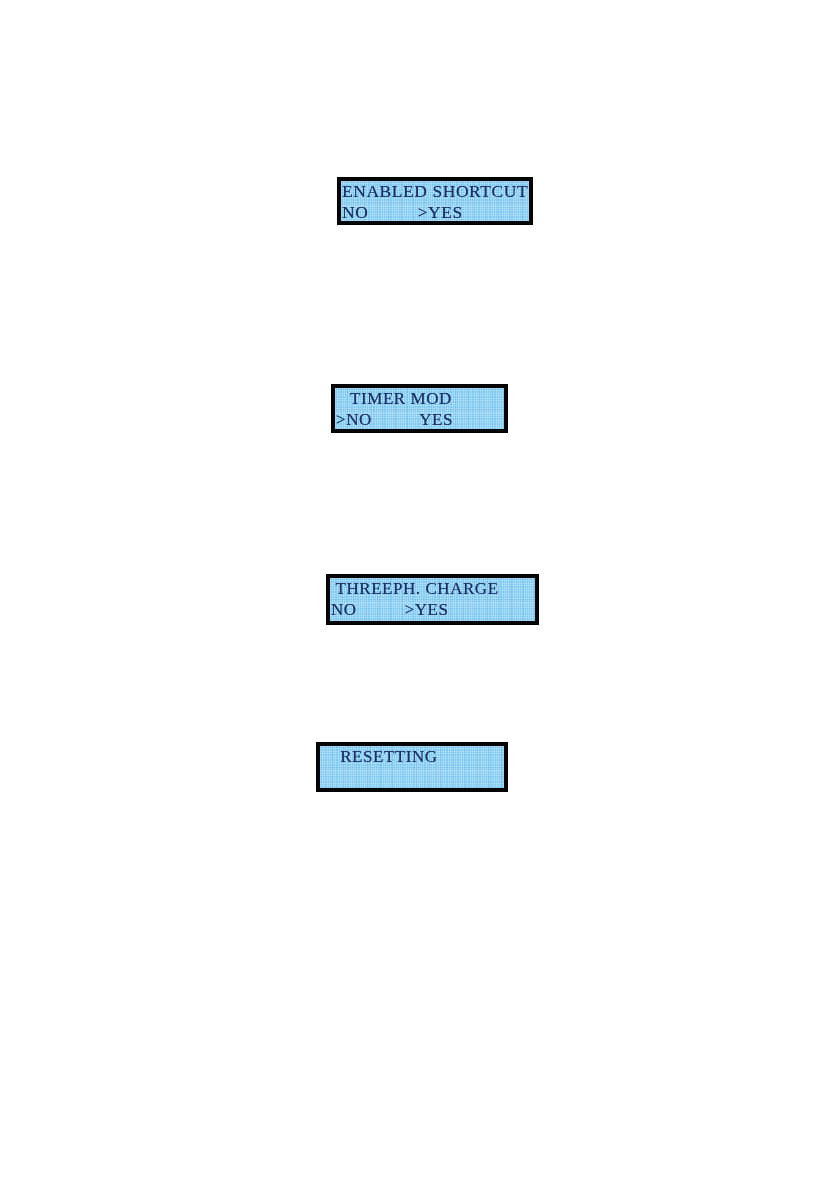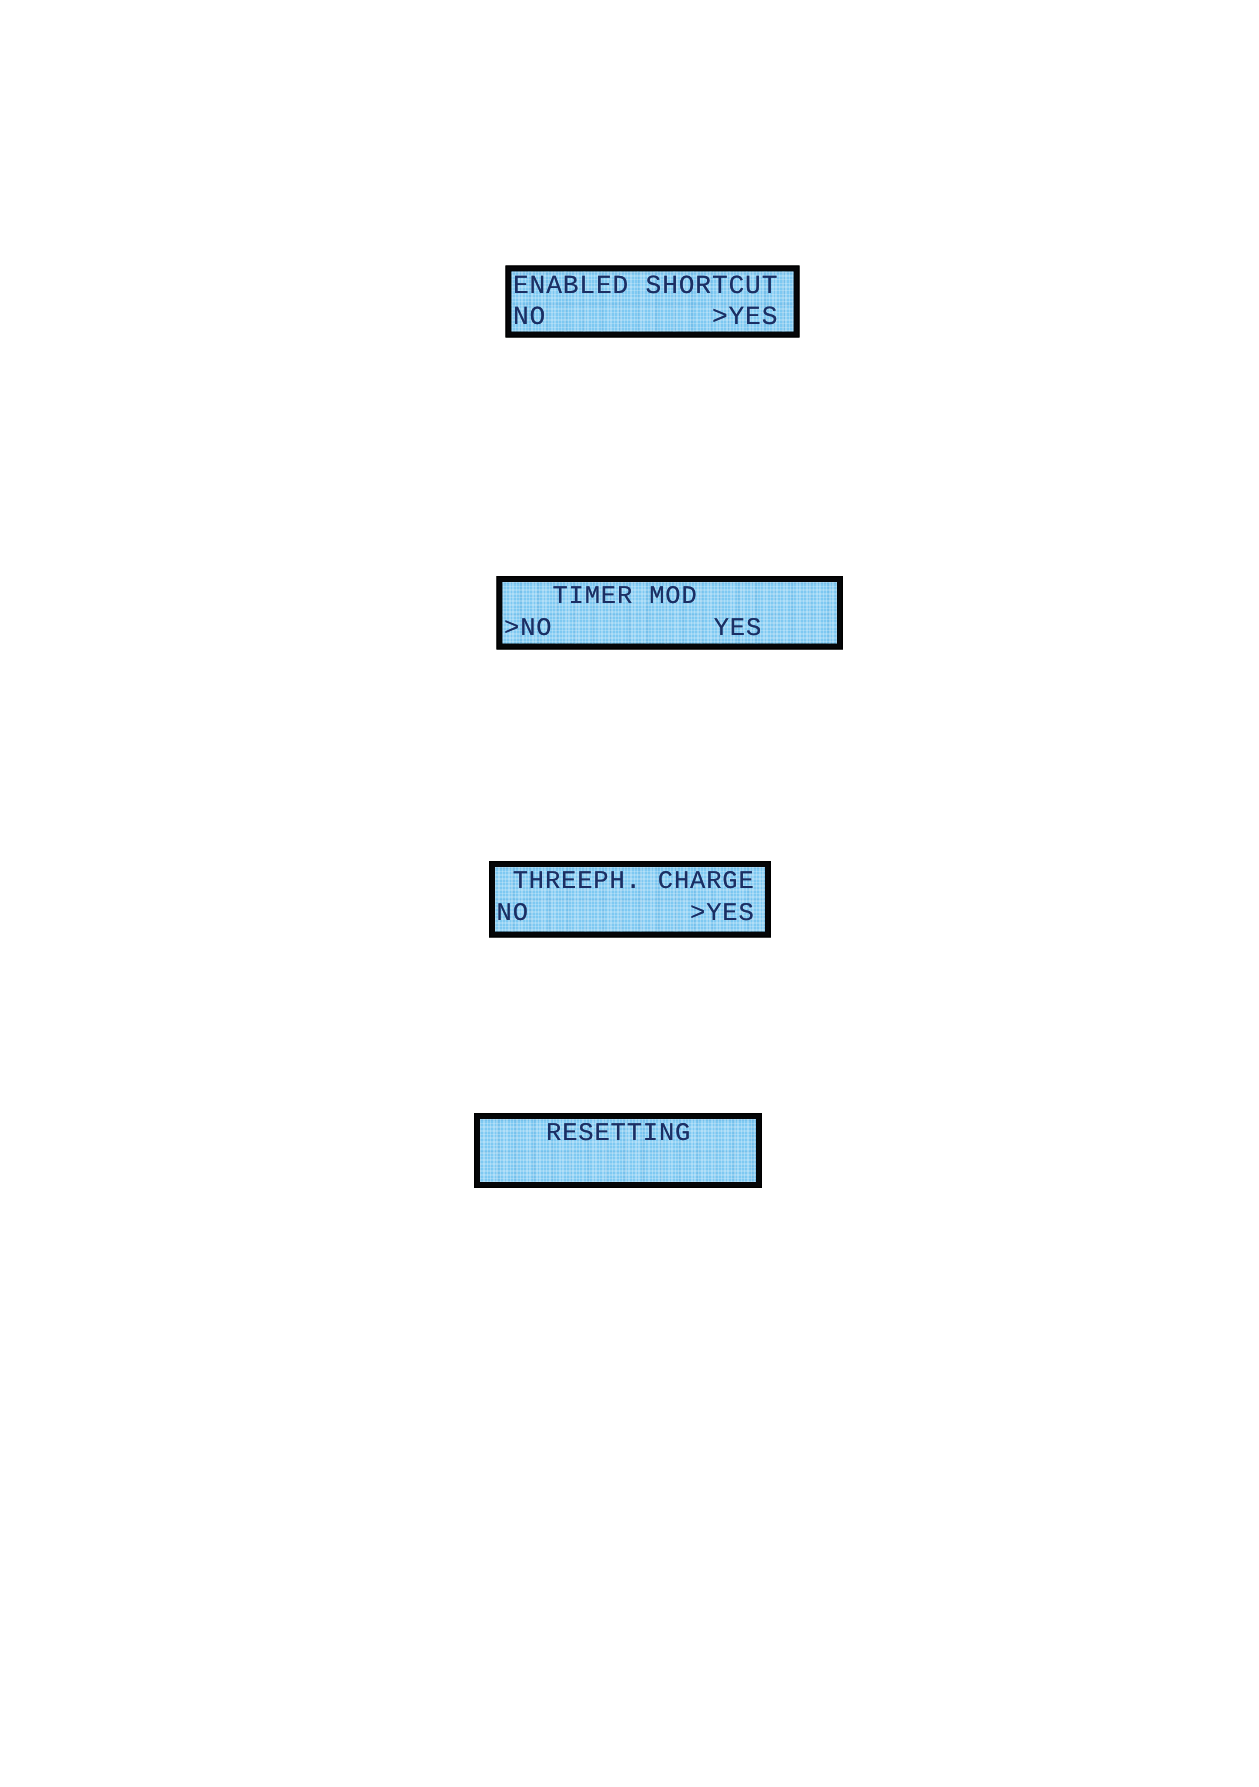--- a/index.html
+++ b/index.html
@@ -93,34 +93,34 @@
     position: relative;
     z-index: 3;
     padding: 0;
     margin: 0;
   }
 
   .lcd-line {
     display: block;
     white-space: pre;
     color: #1b2e63;
-    font-family: Liberation Mono, monospace;
+    font-family: Liberation Serif, serif;
     font-size: 17px;
     line-height: 21.2px;
     letter-spacing: 0.55px;
     margin: 0;
     padding-left: 1px;
     text-shadow: 0 0 0.4px rgba(27,46,99,0.65);
     font-weight: 500;
   }
 
   
   #lcd-enabled-shortcut { left: 337px; top: 177px; width: 196px; height: 48px; }
-  #lcd-timer-mod        { left: 331px; top: 384px; width: 231px; height: 49px; }
-  #lcd-threeph-charge   { left: 326px; top: 574px; width: 188px; height: 51px; }
+  #lcd-timer-mod        { left: 331px; top: 384px; width: 177px; height: 49px; }
+  #lcd-threeph-charge   { left: 326px; top: 574px; width: 213px; height: 51px; }
   #lcd-resetting        { left: 316px; top: 742px; width: 192px; height: 50px; }
 
   #lcd-enabled-shortcut .lcd-line { font-size: 17.5px; }
   #lcd-timer-mod .lcd-line        { font-size: 17px; }
   #lcd-threeph-charge .lcd-line   { font-size: 17px; }
   #lcd-resetting .lcd-line        { font-size: 17px; }
 </style>
 </head>
 <body>
 

